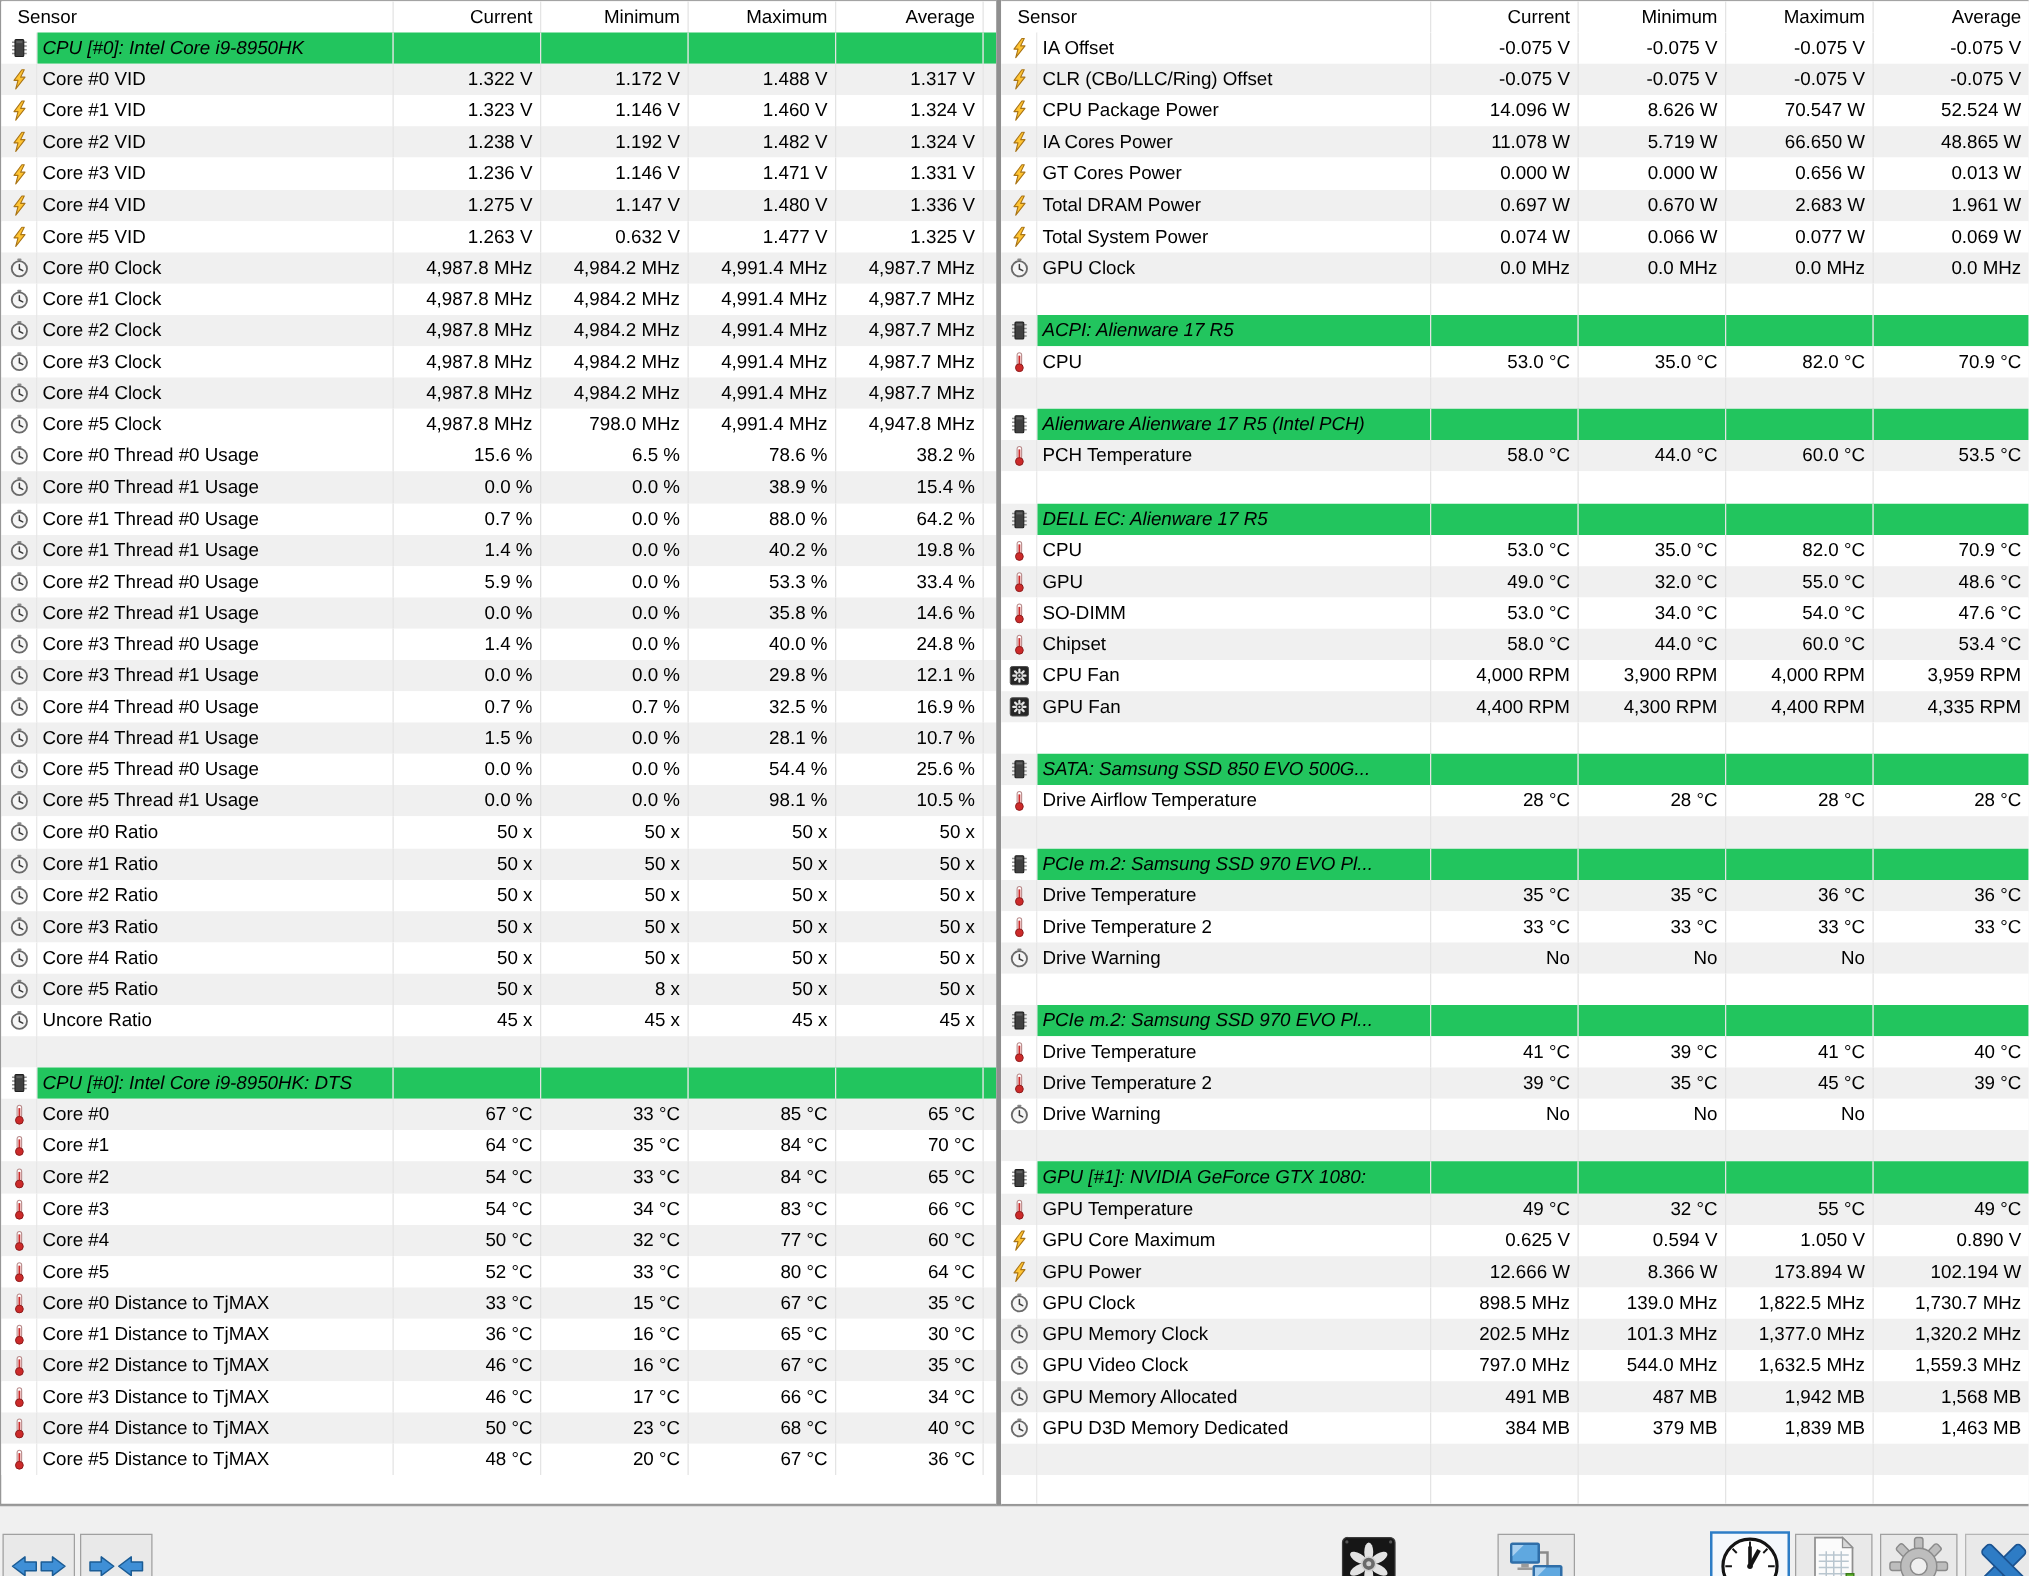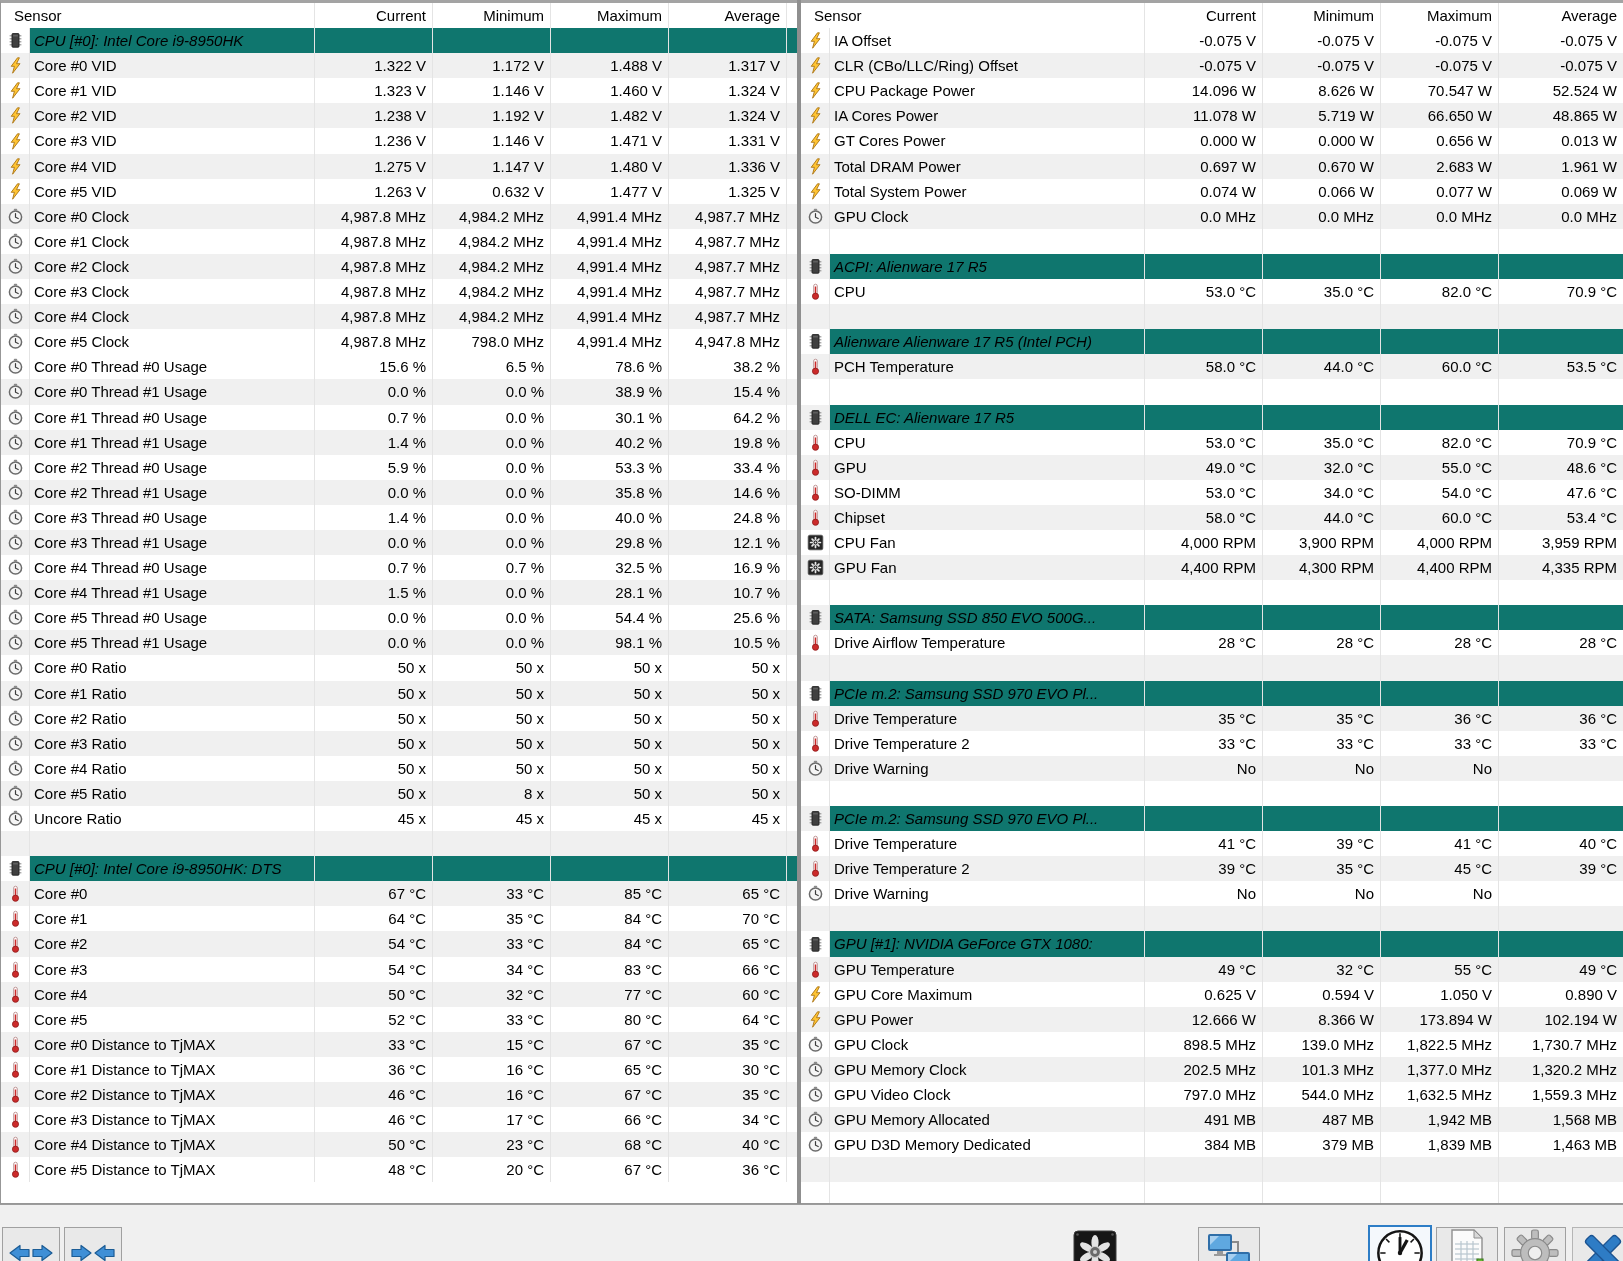--- a/index.html
+++ b/index.html
@@ -5,32 +5,32 @@
   html,body{margin:0;padding:0;}
   body{
     width:1623px;height:1261px;overflow:hidden;position:relative;
     background:#f0f0f0;
     font-family:"Liberation Sans","DejaVu Sans",sans-serif;
     font-size:15px;color:#000;
     -webkit-font-smoothing:antialiased;
   }
   .panel{
     position:absolute;top:0;background:#fff;overflow:hidden;
-    border-top:3px solid #a3a3a3;border-bottom:1px solid #979797;
+    border-top:1px solid #a3a3a3;border-bottom:1px solid #979797;
     box-sizing:border-box;
   }
   .panel.left{left:0;width:797px;height:1204px;border-left:1px solid #979797;}
   .panel.right{left:801px;width:822px;height:1204px;}
   .vdivider{position:absolute;left:797px;top:0;width:4px;height:1204px;background:#8f8f8f;}
 
   .row{display:flex;height:25.1px;line-height:25.1px;white-space:nowrap;}
   .row.alt .c{background:#f0f0f0;}
   .row .c{background:#fff;box-sizing:border-box;overflow:hidden;}
   .row.hdr .c{background:#fff;}
-  .row.section .cl,.row.section .cv,.row.section .csp{background:#0f766e;}
+  .row.section .cl,.row.section .cv,.row.section .csp{background:#22c55e;}
   .row.section .cl{font-style:italic;}
   .ci{width:29px;border-right:1px solid #e4e4e4;display:flex;align-items:center;justify-content:center;flex:none;}
   .ci svg{width:17px;height:17px;display:block;}
   .cl{flex:1;padding-left:4px;}
   .cv{width:118px;flex:none;text-align:right;padding-right:6px;border-left:1px solid #e4e4e4;}
   .right .cva{width:125px;}
   .csp{width:11px;flex:none;border-left:1px solid #e4e4e4;}
   .hs{flex:1;padding-left:13px;text-align:left;}
 
   .toolbar{
@@ -286,21 +286,21 @@
         <span class="c ci">
           <svg viewBox="0 0 17 17">
             <rect x="6.8" y="0.8" width="3.4" height="1.8" rx="0.8" fill="#8a8a8a"></rect>
             <circle cx="8.5" cy="9" r="6.1" fill="#f5f5f5" stroke="#6b6b6b" stroke-width="1.5"></circle>
             <path d="M8.5 5.6 L8.5 9.2 L11.2 10.5" stroke="#3b3b3b" stroke-width="1.2" fill="none" stroke-linecap="round"></path>
           </svg>
         </span>
         <span class="c cl">Core #1 Thread #0 Usage</span>
         <span class="c cv">0.7 %</span>
         <span class="c cv">0.0 %</span>
-        <span class="c cv">30.1 %</span>
+        <span class="c cv">88.0 %</span>
         <span class="c cv">64.2 %</span>
         <span class="c csp"></span>
       </div>
       <div class="row alt">
         <span class="c ci">
           <svg viewBox="0 0 17 17">
             <rect x="6.8" y="0.8" width="3.4" height="1.8" rx="0.8" fill="#8a8a8a"></rect>
             <circle cx="8.5" cy="9" r="6.1" fill="#f5f5f5" stroke="#6b6b6b" stroke-width="1.5"></circle>
             <path d="M8.5 5.6 L8.5 9.2 L11.2 10.5" stroke="#3b3b3b" stroke-width="1.2" fill="none" stroke-linecap="round"></path>
           </svg>

